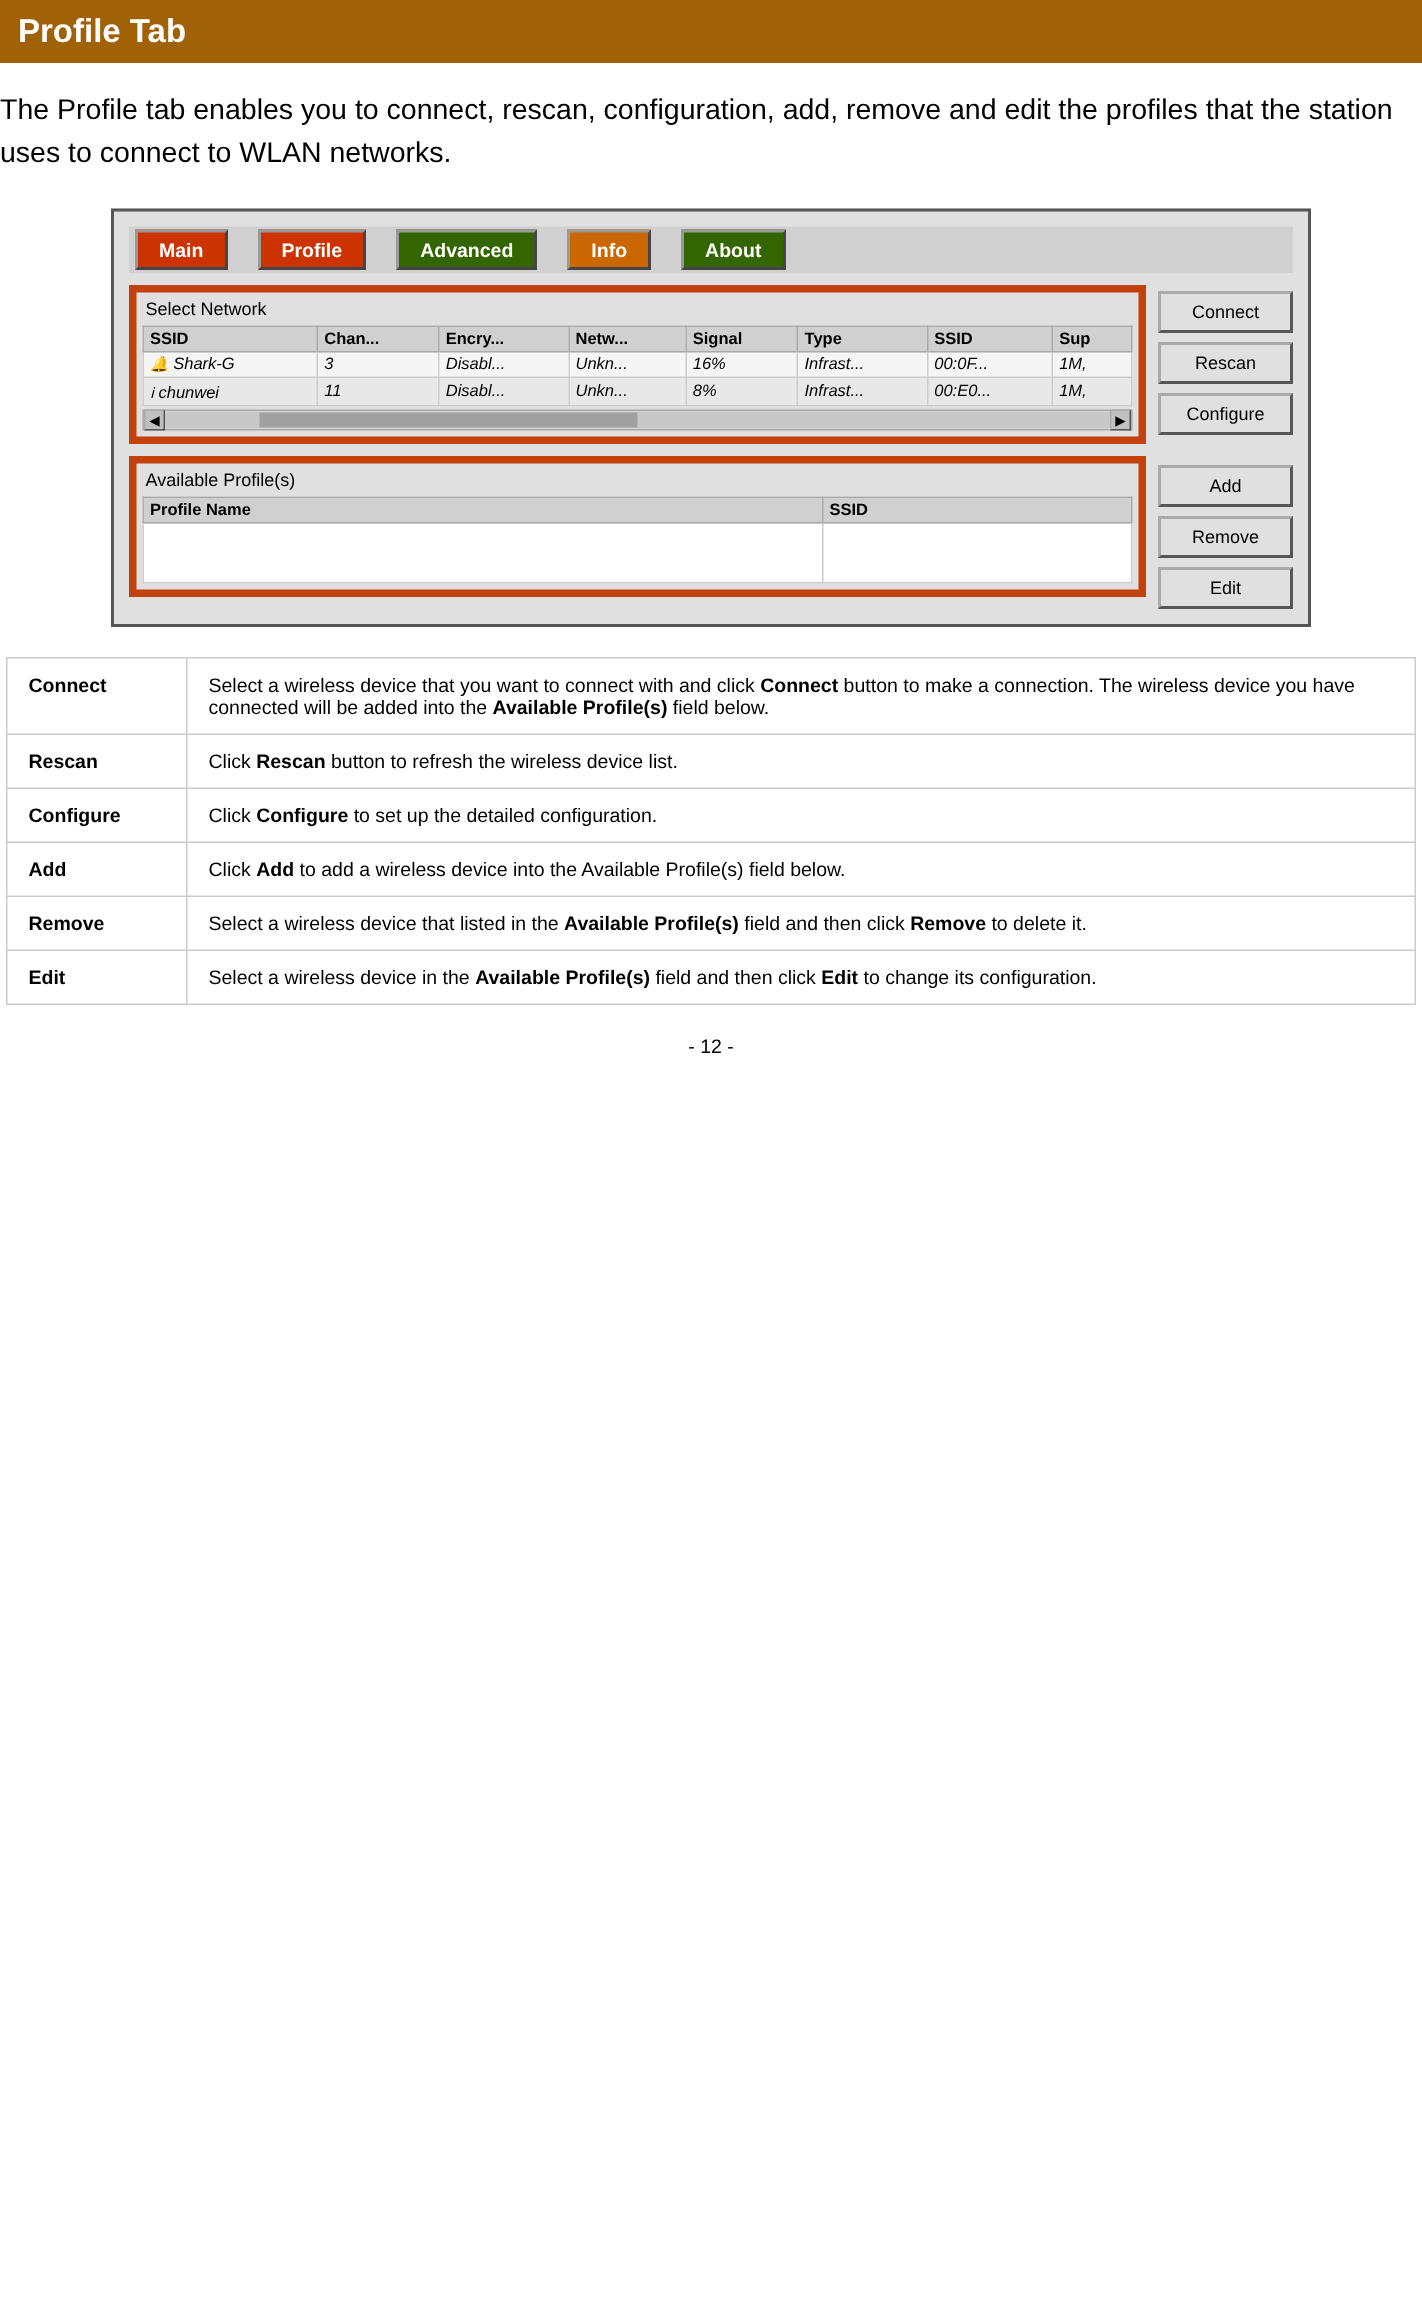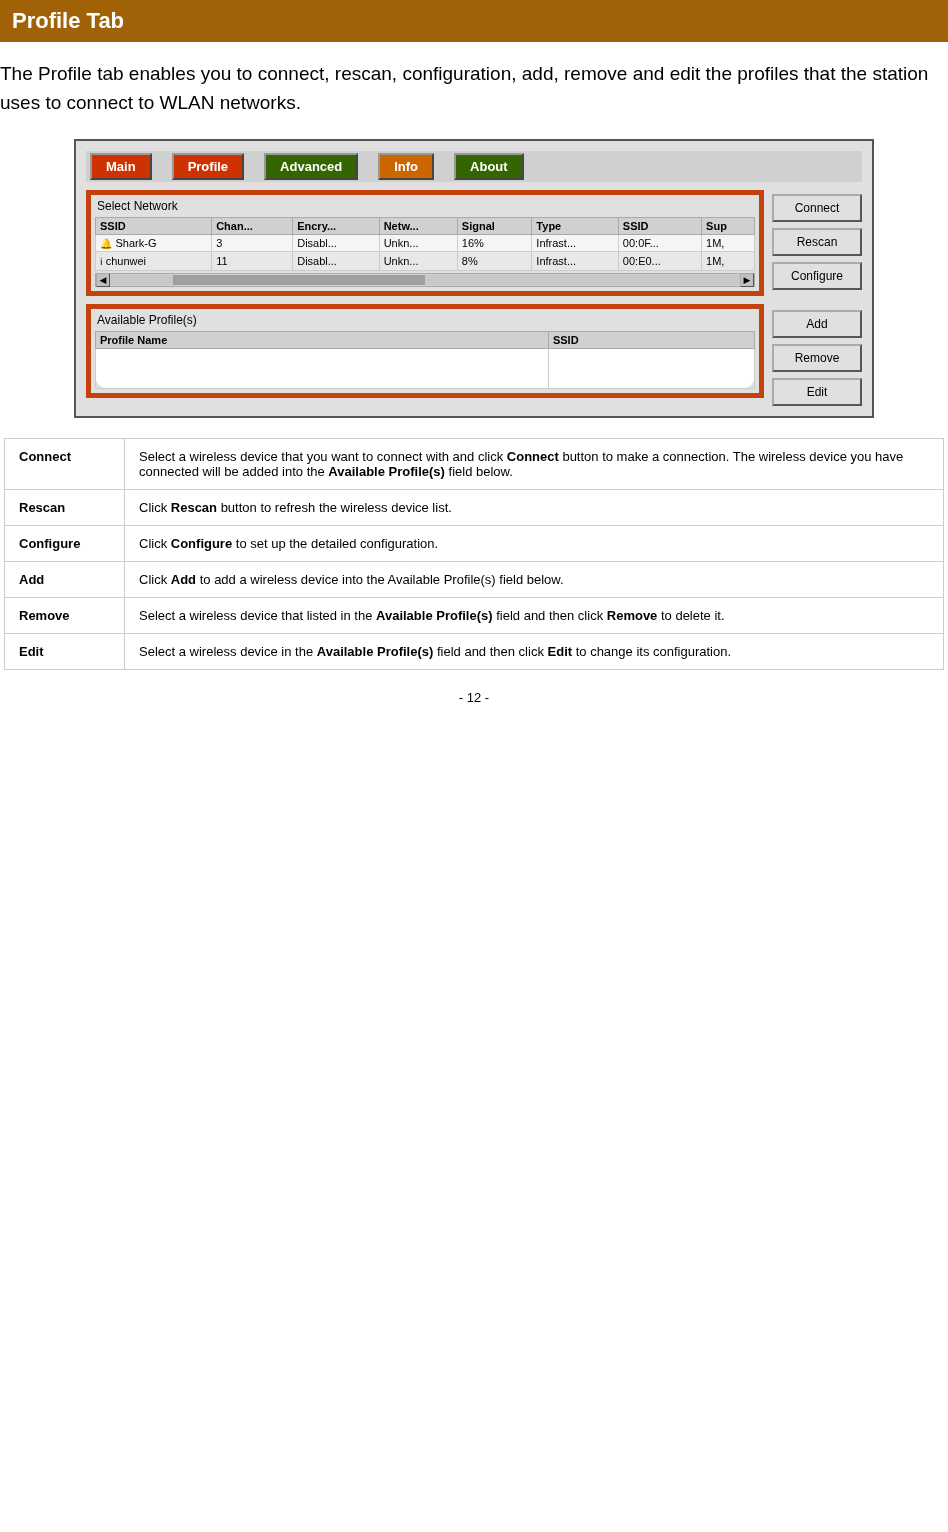--- a/index.html
+++ b/index.html
@@ -145,20 +145,21 @@
       border: 1px solid #aaa;
       padding: 2px 4px;
       text-align: left;
       font-size: 11px;
     }
 
     .network-table td {
       border: 1px solid #ccc;
       padding: 2px 4px;
       font-size: 11px;
+      font-style: italic;
     }
 
     .network-table tr:nth-child(odd) td { background: #f5f5f5; }
     .network-table tr:nth-child(even) td { background: #e8e8e8; }
 
     
     .scrollbar-area {
       background: #d0d0d0;
       height: 14px;
       display: flex;
@@ -191,21 +192,20 @@
       width: 40%;
       margin-left: 10%;
     }
 
     
     .profile-table {
       width: 100%;
       border-collapse: collapse;
       font-size: 11px;
       background: white;
-      border-radius: 14px;
     }
 
     .profile-table th {
       background: #d0d0d0;
       border: 1px solid #aaa;
       padding: 2px 4px;
       text-align: left;
       font-size: 11px;
     }
 

